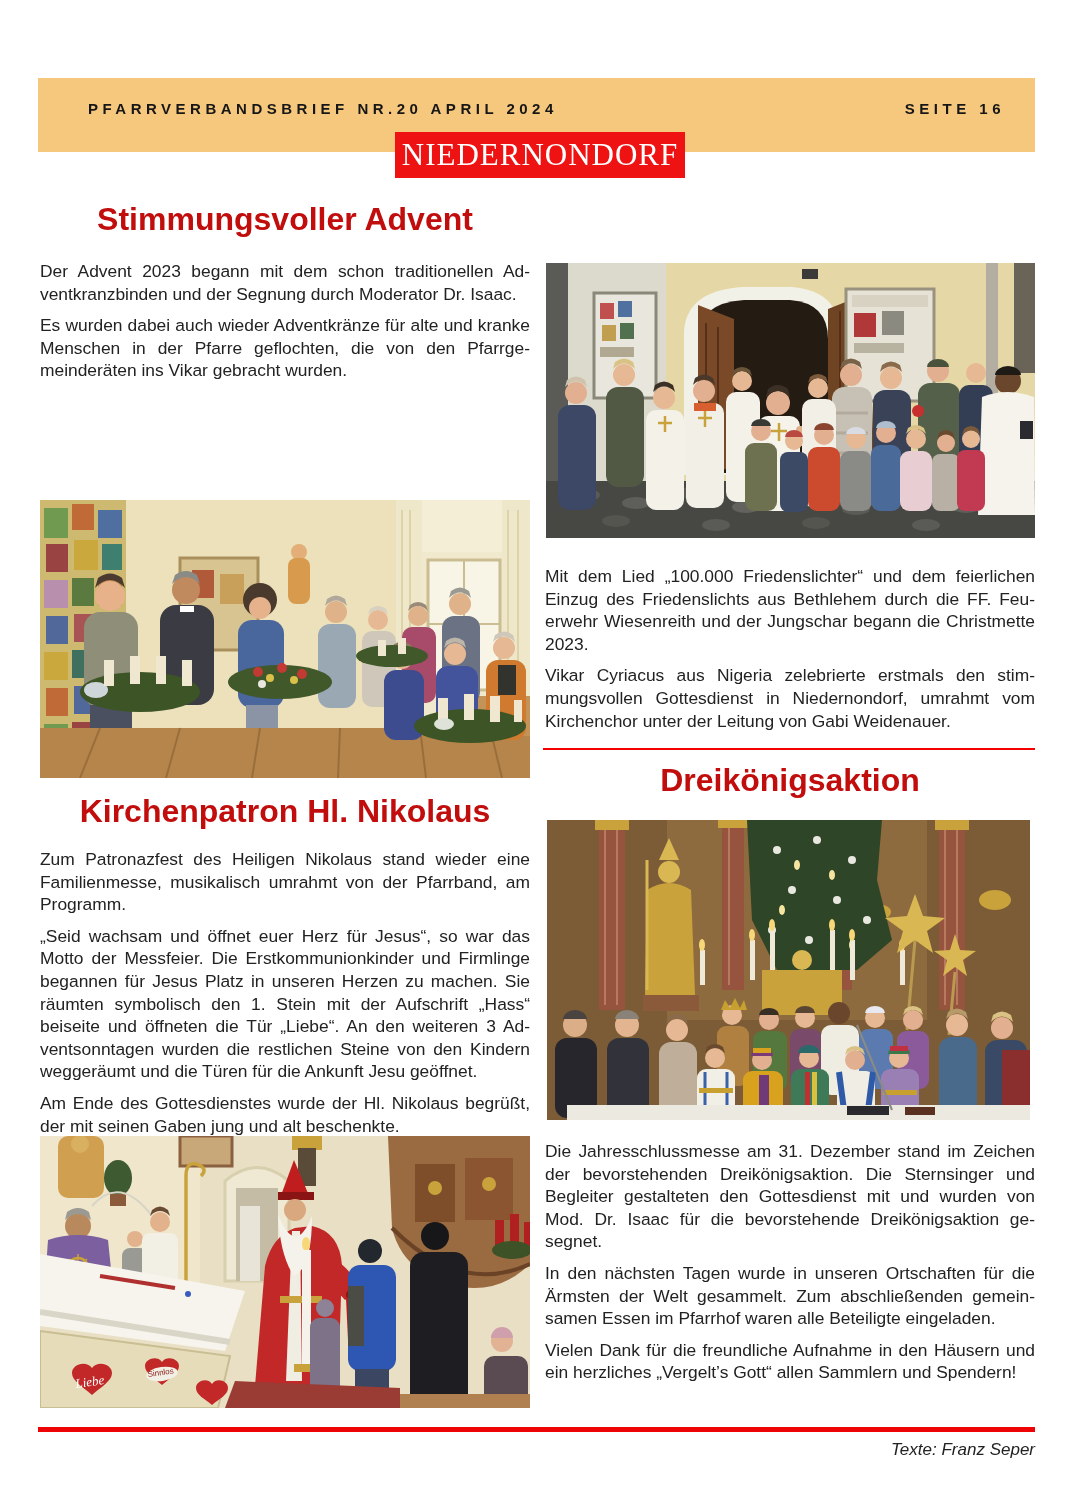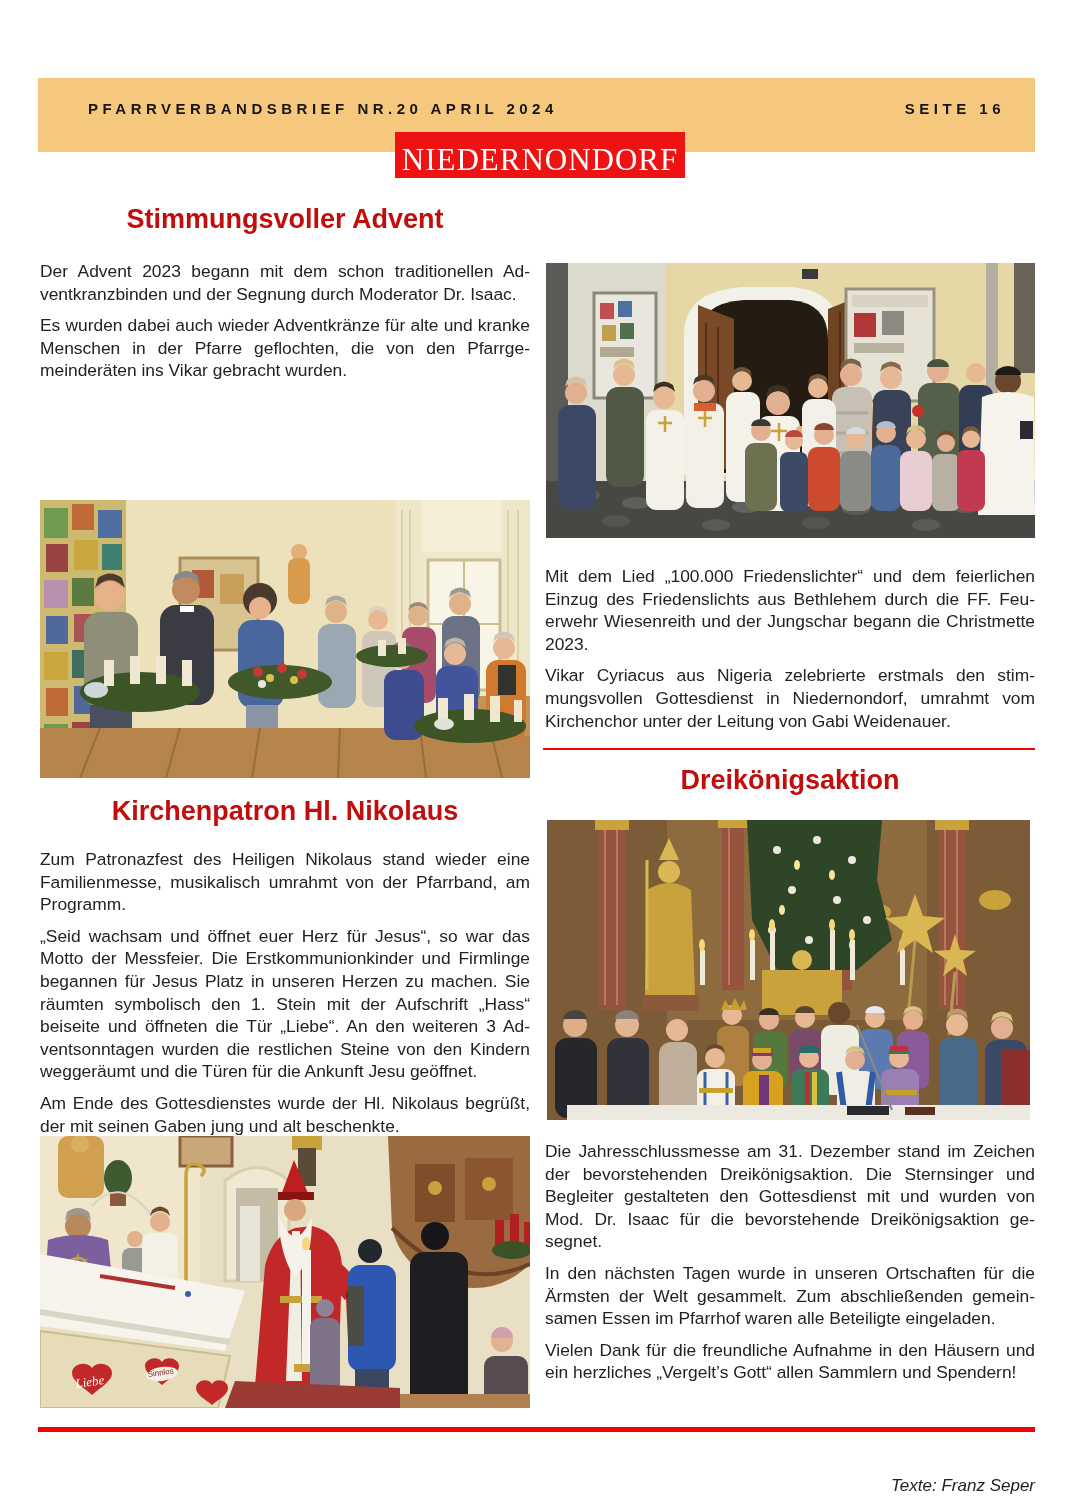--- a/index.html
+++ b/index.html
@@ -2,23 +2,23 @@
 <html><head>
 <meta charset="utf-8">
 <style>
   html,body{margin:0;padding:0;background:#ffffff;}
   .page{position:relative;width:1069px;height:1500px;background:#ffffff;overflow:hidden;
         font-family:"Liberation Sans",sans-serif;color:#1d1d1d;}
   .band{position:absolute;left:38px;top:78px;width:997px;height:74px;background:#f6c87d;
         display:flex;justify-content:space-between;align-items:center;box-sizing:border-box;
         padding:0 30px 14px 50px;font-weight:bold;font-size:15px;letter-spacing:4.5px;color:#161616;}
   .banner{position:absolute;left:395px;top:132px;width:290px;height:46px;background:#ee1212;
-          display:flex;align-items:flex-end;justify-content:center;
+          display:flex;align-items:center;justify-content:center;
           font-family:"Liberation Serif",serif;font-size:31px;color:#ffffff;letter-spacing:1px;}
-  .head{position:absolute;margin:0;color:#c20d0d;font-weight:bold;font-size:27px;
+  .head{position:absolute;margin:0;color:#c20d0d;font-weight:bold;font-size:32px;
         text-align:center;line-height:32px;}
   .textblock{position:absolute;}
   .textblock p{margin:0 0 9px 0;font-size:17.4px;line-height:22.6px;text-align:justify;color:#222;}
   .photo{position:absolute;display:block;}
   .divider{position:absolute;height:2px;background:#f40000;}
   .credit{position:absolute;font-style:italic;font-size:17px;text-align:right;color:#222;}
   .bottomline{position:absolute;left:38px;top:1427px;width:997px;height:5px;background:#ee0404;}
 </style>
 </head>
 <body>
@@ -525,16 +525,16 @@
       <line x1="310" y1="205" x2="345" y2="290" stroke="#8a8a86" stroke-width="2"></line>
     </g>
   </svg>
 
   <div class="textblock" style="left:545px;top:1140px;width:490px">
     <p>Die Jahresschlussmesse am 31. Dezember stand im Zeichen der bevorstehenden Dreikönigsaktion. Die Sternsinger und Begleiter gestalteten den Gottesdienst mit und wurden von Mod. Dr. Isaac für die bevorstehende Dreikönigsaktion ge­segnet.</p>
     <p>In den nächsten Tagen wurde in unseren Ortschaften für die Ärmsten der Welt gesammelt. Zum abschließenden gemein­samen Essen im Pfarrhof waren alle Beteiligte eingeladen.</p>
     <p>Vielen Dank für die freundliche Aufnahme in den Häusern und ein herzliches „Vergelt’s Gott“ allen Sammlern und Spen­dern!</p>
   </div>
 
-  <div class="credit" style="left:545px;top:1476px;width:490px">Texte: Franz Seper</div>
+  <div class="credit" style="left:545px;top:1440px;width:490px">Texte: Franz Seper</div>
 
   <div class="bottomline"></div>
 </div>
 
 </body></html>

